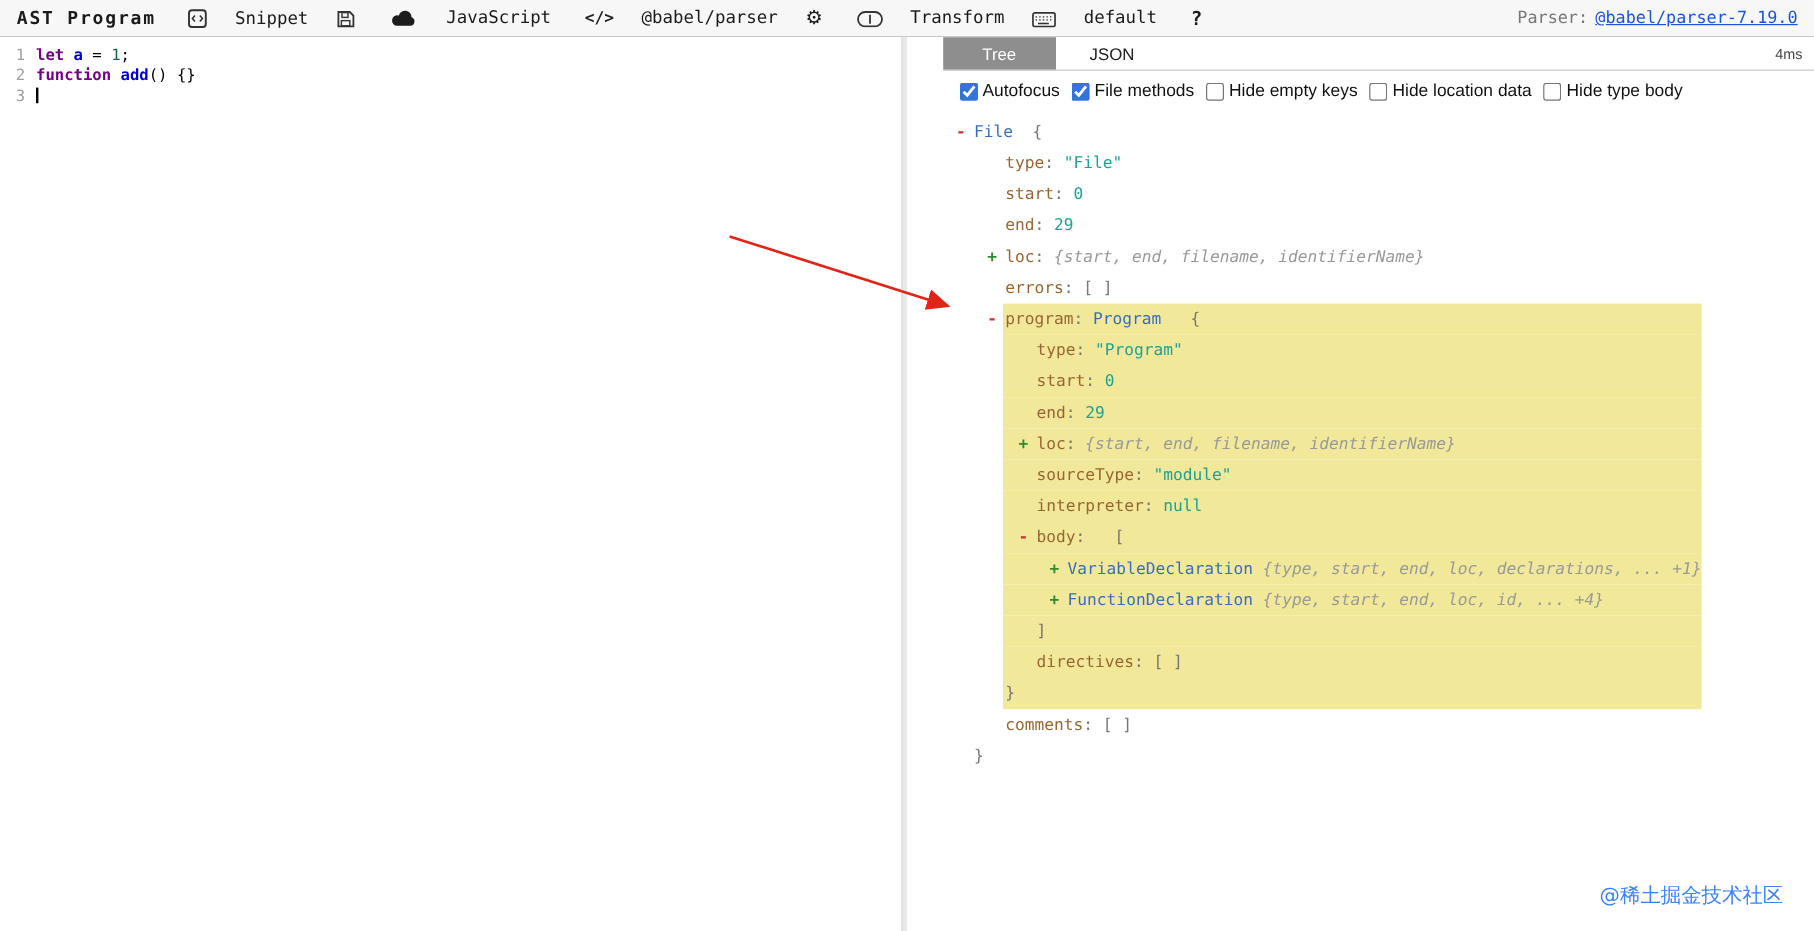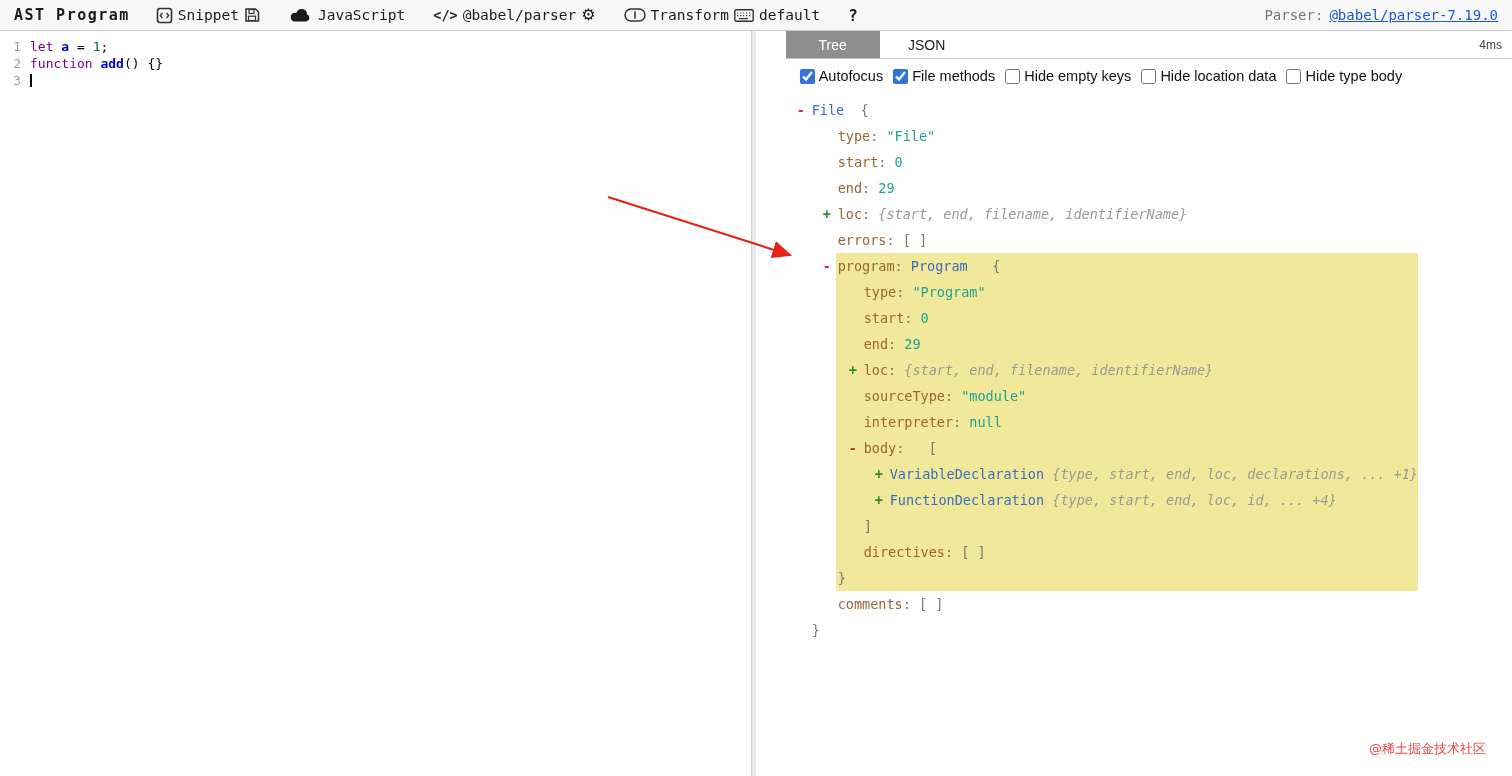--- a/index.html
+++ b/index.html
@@ -3,35 +3,35 @@
 <meta charset="utf-8">
 <style>
   * { margin:0; padding:0; box-sizing:border-box; }
   html,body { width:1512px; height:776px; overflow:hidden; background:#fff;
               font-family:"DejaVu Sans Mono", monospace; position:relative; }
 
   
   .toolbar { height:31px; background:#f7f7f7; border-bottom:1px solid #c9c9c9;
              display:flex; align-items:center; padding:0 14px; font-size:14.5px; color:#1a1a1a; }
   .logo { font-weight:bold; font-size:15px; letter-spacing:1.5px; margin-right:26px; white-space:nowrap; }
-  .tool-group { display:flex; align-items:center; gap:5px; margin-right:28px; cursor:pointer; white-space:nowrap; }
+  .tool-group { display:flex; align-items:flex-end; gap:23px; margin-right:28px; cursor:pointer; white-space:nowrap; }
   .icon-svg { display:block; }
   .gear { font-size:16px; line-height:1; font-family:"DejaVu Sans", sans-serif; }
   .code-glyph { font-weight:bold; font-size:13.5px; color:#222; }
   .help { font-weight:bold; font-size:16px; cursor:pointer; }
   .spacer { flex:1; }
   .parser-info { color:#777; font-size:14px; white-space:nowrap; }
   .parser-info a { color:var(--link,#1a56db); font-weight:normal; text-decoration:underline; margin-left:6px; }
 
   
   .main { display:flex; height:745px; }
   .editor-pane { width:757px; position:relative; padding-top:7px; font-size:13px; line-height:17px; background:#fff; }
   .code-line { display:flex; white-space:pre; }
   .gutter { width:30px; text-align:right; padding-right:9px; color:#9e9e9e; flex:none; }
-  .tok-kw  { color:var(--editor-keyword,#770088); font-weight:normal; }
+  .tok-kw  { color:var(--editor-keyword,#770088); font-weight:bold; }
   .tok-def { color:var(--editor-def,#0000cc); font-weight:bold; }
   .tok-num { color:var(--editor-number,#116644); }
   .cursor  { display:inline-block; width:1.5px; height:13px; background:#000; vertical-align:-2px; }
   .splitter { width:5px; background:#e9e9e9; border-left:1px solid #d5d5d5; cursor:col-resize; }
 
   
   .tree-pane { flex:1; display:flex; flex-direction:column; background:#fff;padding-left:30px; }
   .tabs-row { height:28px; border-bottom:1px solid #c9c9c9; display:flex; align-items:stretch;
               font-family:"Liberation Sans", sans-serif; font-size:14px; }
   .tabs-holder { display:flex; align-items:stretch; }
@@ -53,22 +53,22 @@
   .exp.plus  { color:var(--expander-plus,#2e8b2e); }
   .exp.minus { color:var(--expander-minus,#cc3333); }
   .tk-key    { color:var(--tree-key,#996633); }
   .tk-node   { color:var(--tree-node,#3a6dbf); cursor:pointer; }
   .tk-string, .tk-number, .tk-nul { color:var(--tree-value,#1fa195); }
   .tk-preview { color:var(--tree-preview,#999999); font-style:italic; }
   .tk-punct  { color:#777; }
 
   
   .arrow-overlay { position:absolute; left:0; top:0; pointer-events:none; color:var(--arrow,#e02518); }
-  .watermark { position:absolute; right:26px; bottom:18px; color:#ef4444;
-               font-family:"DejaVu Sans", sans-serif; font-size:13px; }
+  .watermark { position:absolute; right:26px; bottom:18px; color:#3b82f6;
+               font-family:"DejaVu Sans", sans-serif; font-size:17px; }
 </style>
 </head>
 <body>
 
 <header class="toolbar">
   <div class="logo">AST Program</div>
 
   <div class="tool-group">
     <svg class="icon-svg" width="17" height="17" viewBox="0 0 17 17">
       <rect x="1.5" y="1.5" width="14" height="14" rx="2.5" fill="none" stroke="#333" stroke-width="1.6"></rect>

